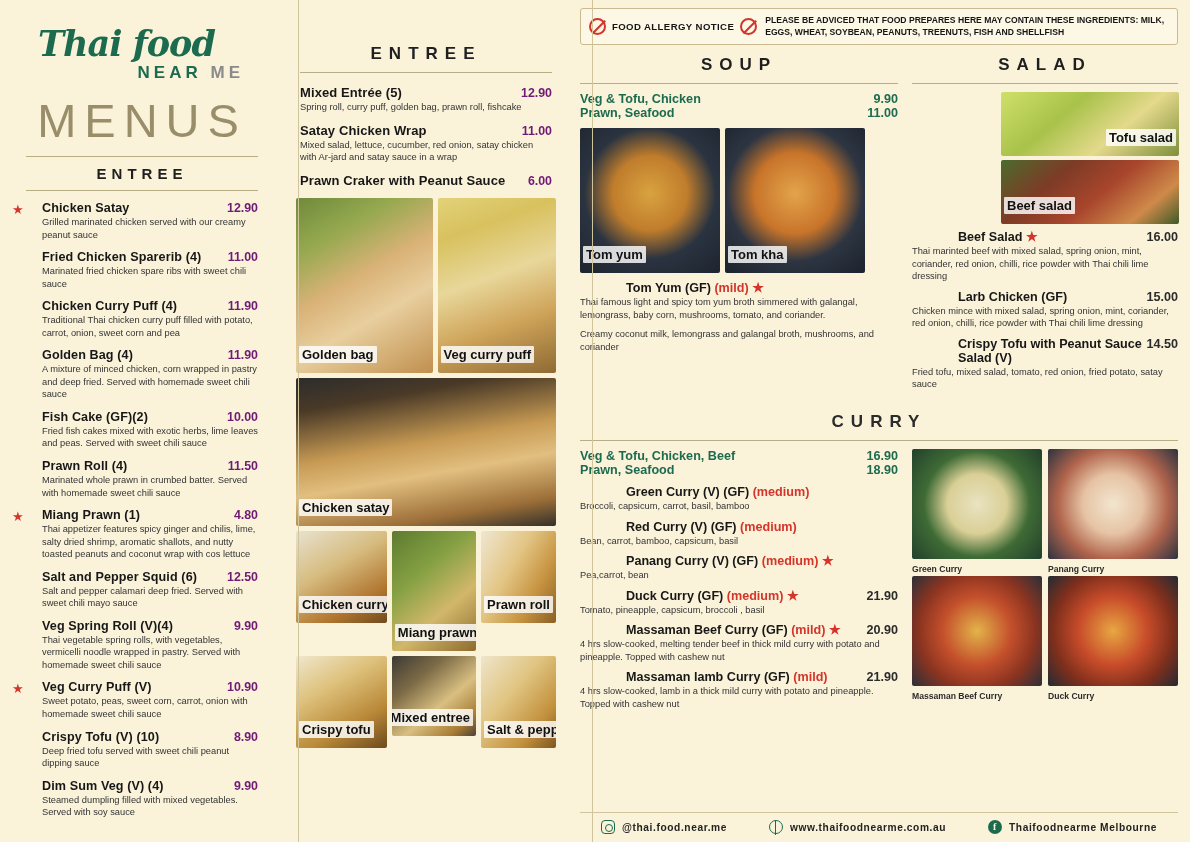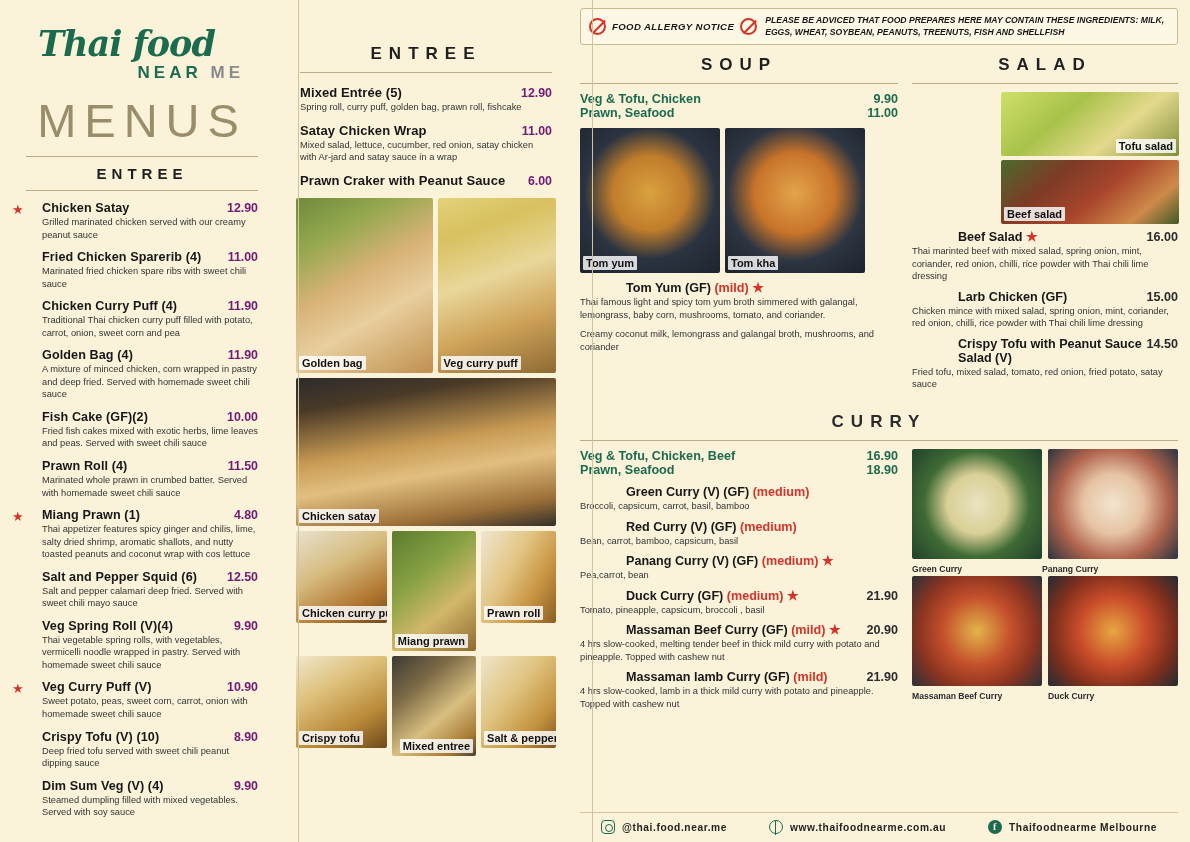--- a/index.html
+++ b/index.html
@@ -71,35 +71,34 @@
   .col-mid { width:290px; padding:44px 10px 0 12px; }
   .mid-title { text-align:center; letter-spacing:7px; font-size:17px; font-weight:bold; color:#1f1f1f; }
   .mid-list { margin-top:12px; padding:0 8px; }
   .mid-list .iname { font-size:13px; }
   .mid-list .idesc { max-width:260px; }
 
   .photo-grid { margin-top:10px; padding:0 4px; }
   .prow { display:flex; gap:5px; margin-bottom:5px; }
   .ph { position:relative; border-radius:2px; overflow:hidden; }
   .ph .cap {
-    position:absolute; left:3px; bottom:3px;
+    position:absolute; left:3px; bottom:10px;
     background:rgba(255,255,255,0.82);
-    font-size:11px; font-weight:bold; color:#111;
+    font-size:13px; font-weight:bold; color:#111;
     padding:1px 3px; border-radius:1px; white-space:nowrap;text-align:center;
   }
   .ph .cap.right { left:auto; right:3px; }
 
   
   .col-right { flex:1; padding:8px 12px 0 10px; position:relative; }
   .allergy {
     border:1px solid #c9bb8e; background:#fdf8e6;
     border-radius:3px; padding:6px 8px;
     display:flex; align-items:center; gap:8px;
     margin:0 0 10px 0;
-    font-style:italic;
   }
   .allergy-left { display:flex; align-items:center; gap:6px; white-space:nowrap; }
   .noicon {
     width:17px; height:17px; border-radius:50%;
     border:2.4px solid #d4342a; position:relative; display:inline-block;
   }
   .noicon:after {
     content:""; position:absolute; left:-1px; top:5.5px; width:18px; height:2.4px;
     background:#d4342a; transform:rotate(-45deg);
   }
@@ -319,21 +318,21 @@
         <div class="ph" style="width:80px;height:92px;background:
             linear-gradient(120deg,#efe7d2 0%,#e3c584 40%,#c79441 70%,#8a5f24 100%);">
           <span class="cap">Prawn roll</span>
         </div>
       </div>
       <div class="prow">
         <div class="ph" style="width:97px;height:92px;background:
             linear-gradient(150deg,#f0e7cc 0%,#ddc07a 35%,#b98938 70%,#6d4a1c 100%);">
           <span class="cap">Crispy tofu</span>
         </div>
-        <div class="ph" style="width:90px;height:100px;background:
+        <div class="ph" style="width:90px;height:80px;background:
             linear-gradient(140deg,#3c3a35 0%,#7d6b46 30%,#d8bf81 60%,#a97c34 85%,#4a4239 100%);">
           <span class="cap right">Mixed entree</span>
         </div>
         <div class="ph" style="width:80px;height:92px;background:
             linear-gradient(130deg,#efe5cb 0%,#e0c582 40%,#c3913d 75%,#7e5722 100%);">
           <span class="cap">Salt &amp; pepper squid</span>
         </div>
       </div>
     </div>
   </div>
@@ -517,21 +516,21 @@
           </div>
         </div>
 
         <div class="salad-col">
           <div class="prow" style="gap:6px;">
             <div class="ph" style="width:130px;height:110px;background:
                 radial-gradient(circle at 50% 50%, #e9e3c1 0%, #d9cf96 35%, #3f6b35 62%, #22402c 100%);"></div>
             <div class="ph" style="width:130px;height:110px;background:
                 radial-gradient(circle at 50% 50%, #f2e6cf 0%, #e6c3a4 35%, #b0644c 65%, #2d3340 100%);"></div>
           </div>
-          <div class="prow" style="gap:0;margin-bottom:2px;">
+          <div class="prow" style="gap:6px;margin-bottom:2px;">
             <div style="width:130px;font-size:8.6px;font-weight:bold;">Green Curry</div>
             <div style="width:130px;font-size:8.6px;font-weight:bold;">Panang Curry</div>
           </div>
           <div class="prow" style="gap:6px;">
             <div class="ph" style="width:130px;height:110px;background:
                 radial-gradient(circle at 50% 50%, #e3b44a 0%, #c4502c 40%, #8c3420 68%, #2b3038 100%);"></div>
             <div class="ph" style="width:130px;height:110px;background:
                 radial-gradient(circle at 50% 50%, #e8a742 0%, #c84c2a 40%, #7f2f1c 70%, #242b33 100%);"></div>
           </div>
           <div class="prow" style="gap:6px;">

